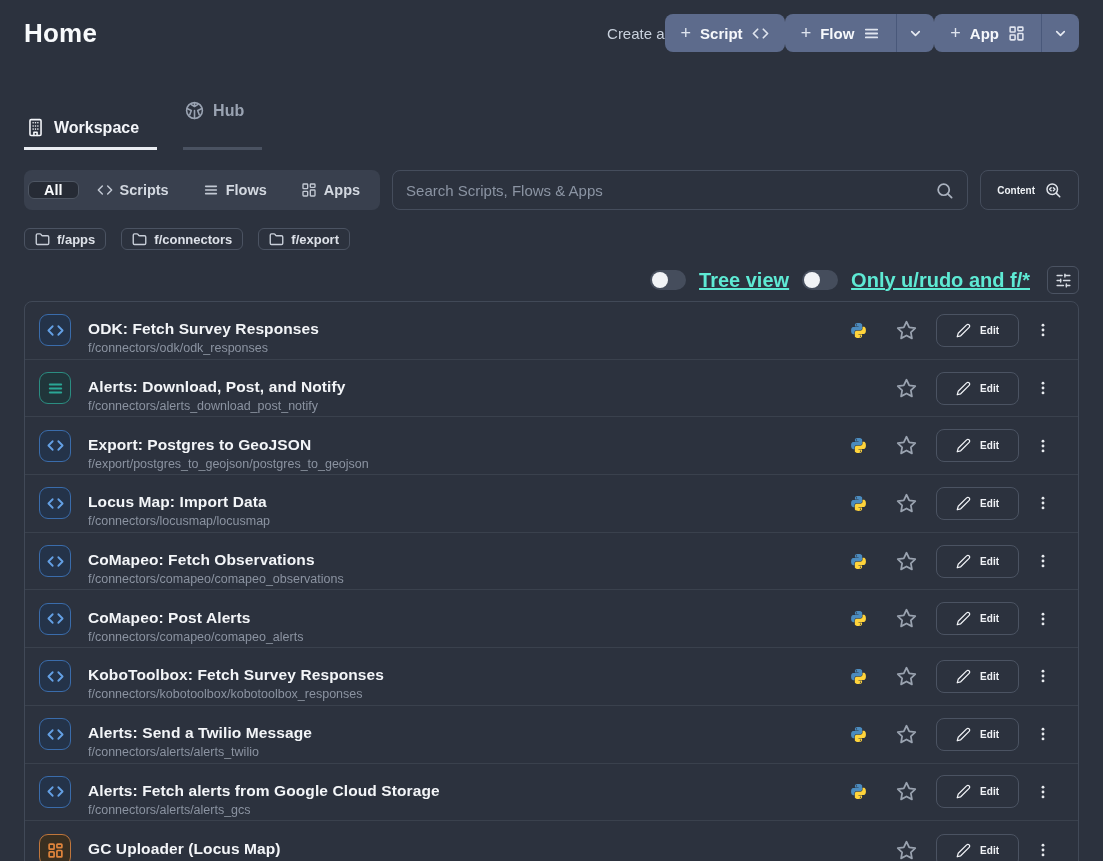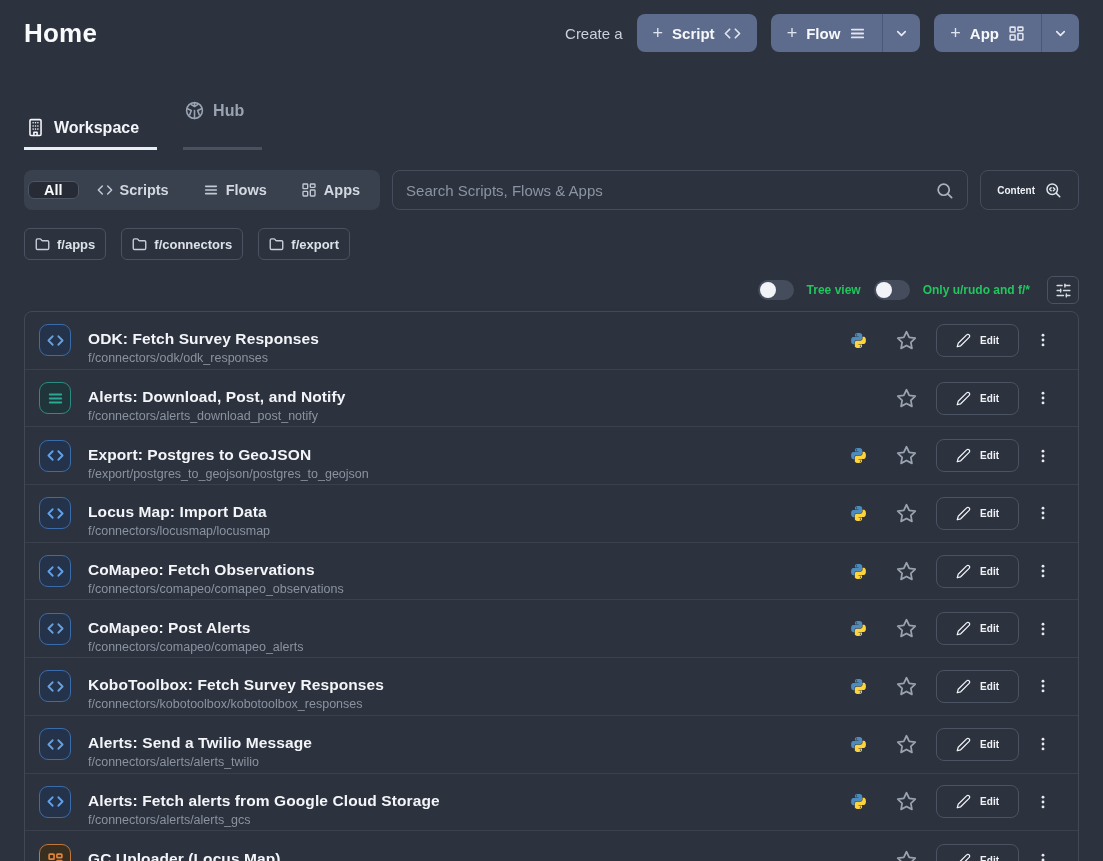--- a/index.html
+++ b/index.html
@@ -8,21 +8,21 @@
     background:#2c323e;
     font-family:"Liberation Sans", sans-serif;
     color:#f2f4f7;
     overflow:hidden;
   }
   svg { display:block; }
 
   
   .header { display:flex; align-items:center; justify-content:space-between; padding:14px 24px 0 24px; }
   .page-title { font-size:26px; font-weight:700; color:#f8fafc; letter-spacing:.2px; }
-  .header-right { display:flex; align-items:center; gap:14px; }
+  .header-right { display:flex; align-items:center; gap:0; }
   .create-label { font-size:15px; color:#c9d1dd; }
   .btn-group { display:flex; border-radius:8px; overflow:hidden; }
   .btn-primary {
     background:#5d6b8c; color:#f6f8fb; border:none; cursor:pointer;
     height:38px; padding:0 16px; font-size:15px; font-weight:600;
     display:flex; align-items:center; gap:9px; font-family:inherit;
   }
   .btn-single { border-radius:8px; }
   .btn-caret { background:#5d6b8c; border:none; border-left:1px solid #49587a; width:38px; height:38px; display:flex; align-items:center; justify-content:center; cursor:pointer; color:#e6eaf2; }
   .plus { font-size:18px; font-weight:400; color:#dfe4ee; line-height:1; margin-top:-1px; }
@@ -42,29 +42,29 @@
   .segment.active { background:#262b35; border-color:#4e5663; color:#f8fafc; }
   .segment .sicon { color:#c3c9d4; }
   .searchbox { flex:1; display:flex; align-items:center; border:1px solid #454d5c; border-radius:8px; padding:0 13px; background:transparent; }
   .searchbox input { flex:1; background:transparent; border:none; outline:none; color:#d946ef; font-size:15px; font-family:inherit; }
   .searchbox input::placeholder { color:#8b94a3; }
   .content-btn { display:flex; align-items:center; gap:9px; border:1px solid #454d5c; border-radius:8px;
                  padding:0 16px; background:transparent; color:#eef1f5; font-size:10px; font-weight:600; cursor:pointer; font-family:inherit; }
 
   
   .chips { display:flex; gap:15px; margin:18px 24px 0 24px; }
-  .chip { display:flex; align-items:center; gap:7px; height:32px; padding:0 10px;
+  .chip { display:flex; align-items:center; gap:7px; height:22px; padding:0 10px;
           border:1px solid #4b5362; border-radius:6px; font-size:13px; font-weight:600; color:#dde1e8; cursor:pointer; background:transparent; font-family:inherit; }
   .chip .cicon { color:#c9cfd9; }
 
   
   .viewopts { display:flex; align-items:center; justify-content:flex-end; gap:13px; margin:16px 24px 0 24px; }
   .toggle { width:36px; height:20px; border-radius:999px; background:#454d5c; position:relative; cursor:pointer; flex:none; }
   .toggle .knob { position:absolute; top:2px; left:2px; width:16px; height:16px; border-radius:50%; background:#f1f3f6; }
-  .toggle-label { font-size:12px; font-weight:600; color:#22c55e; }
+  .toggle-label { font-size:20px; font-weight:600; color:#5eead4;text-decoration:underline; }
   .settings-btn { width:32px; height:28px; margin-left:4px; border:1px solid #4b5362; border-radius:6px;
                   display:flex; align-items:center; justify-content:center; background:transparent; color:#d6dbe2; cursor:pointer; }
 
   
   .list { margin:7px 24px 0 24px; border:1px solid #414957; border-radius:8px; overflow:hidden; }
   .row { height:57.7px; display:flex; align-items:center; padding:0 24px 0 14px; border-bottom:1px solid #3a414d; cursor:pointer; }
   .row:last-child { border-bottom:none; }
   .type-icon { width:32px; height:32px; border-radius:9px; border:1px solid; display:flex; align-items:center; justify-content:center; flex:none; }
   .type-icon .glyph { display:none; }
   .type-script { background:#243349; border-color:#3a6cab; color:#64a0e4; }

